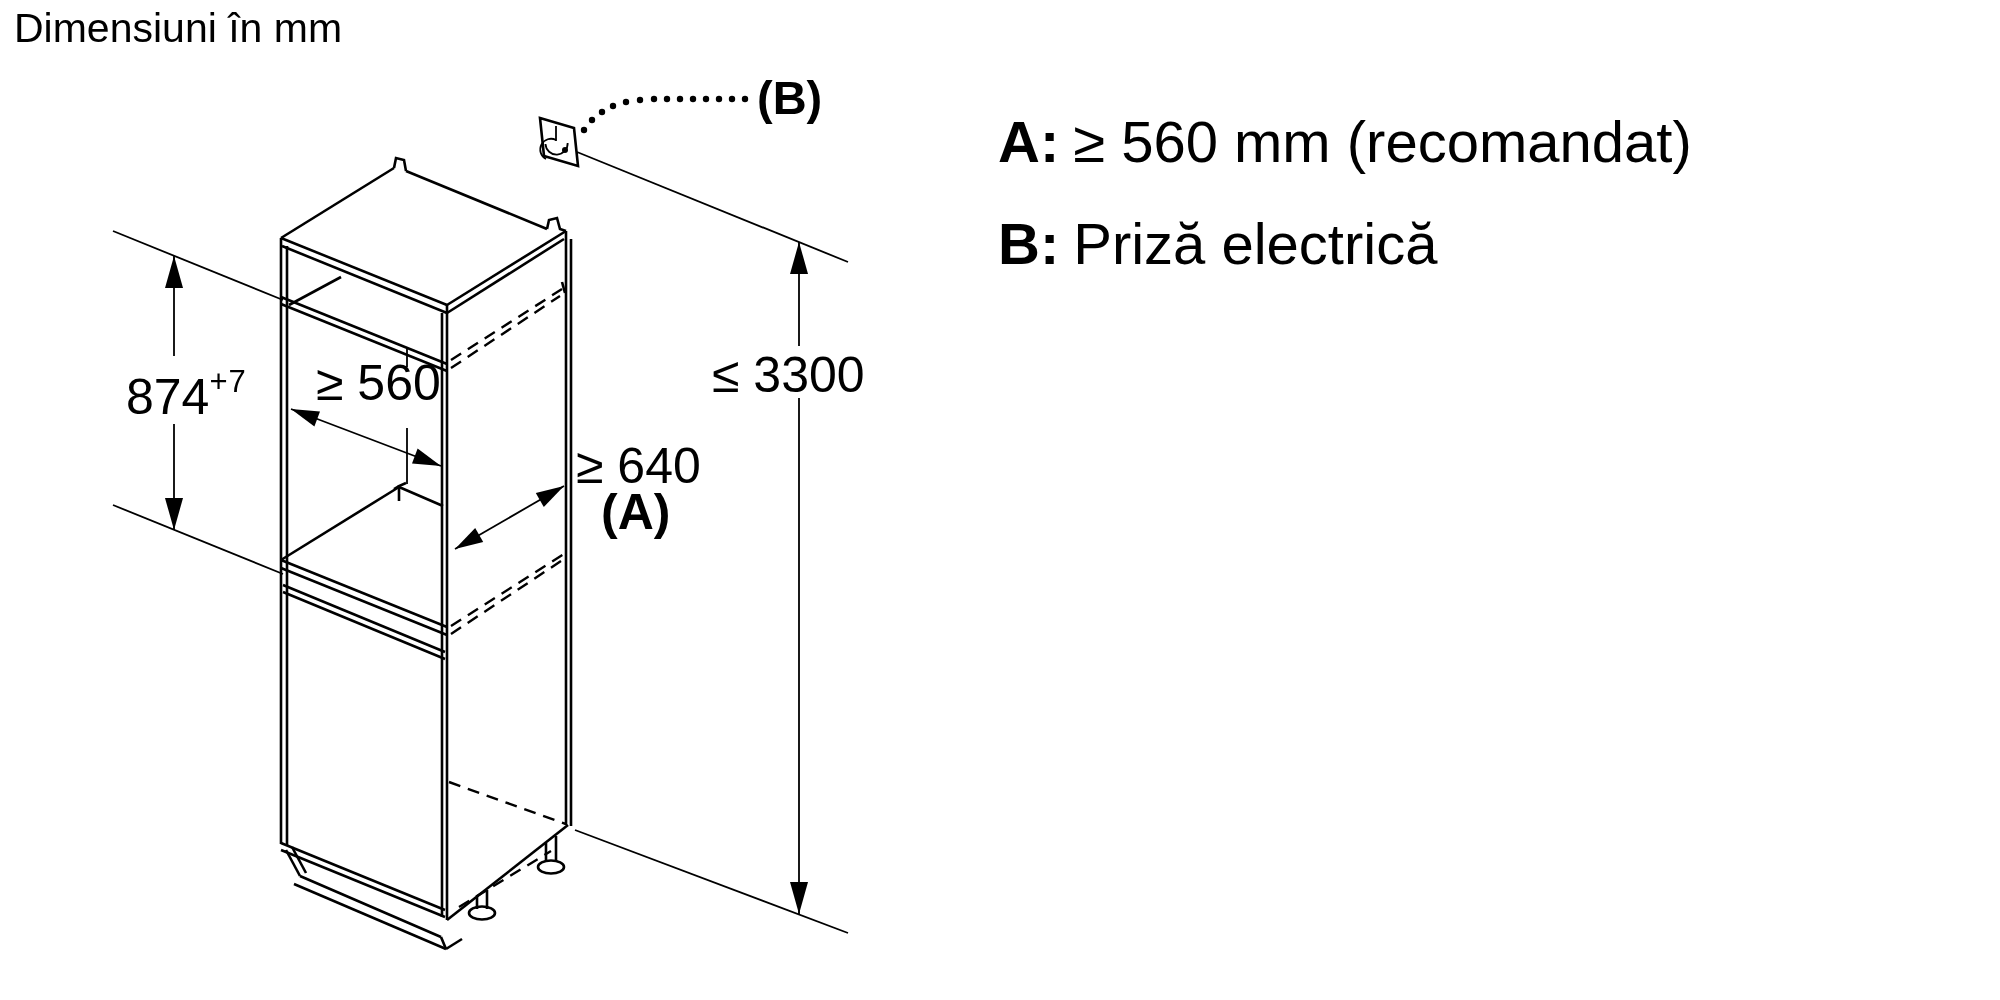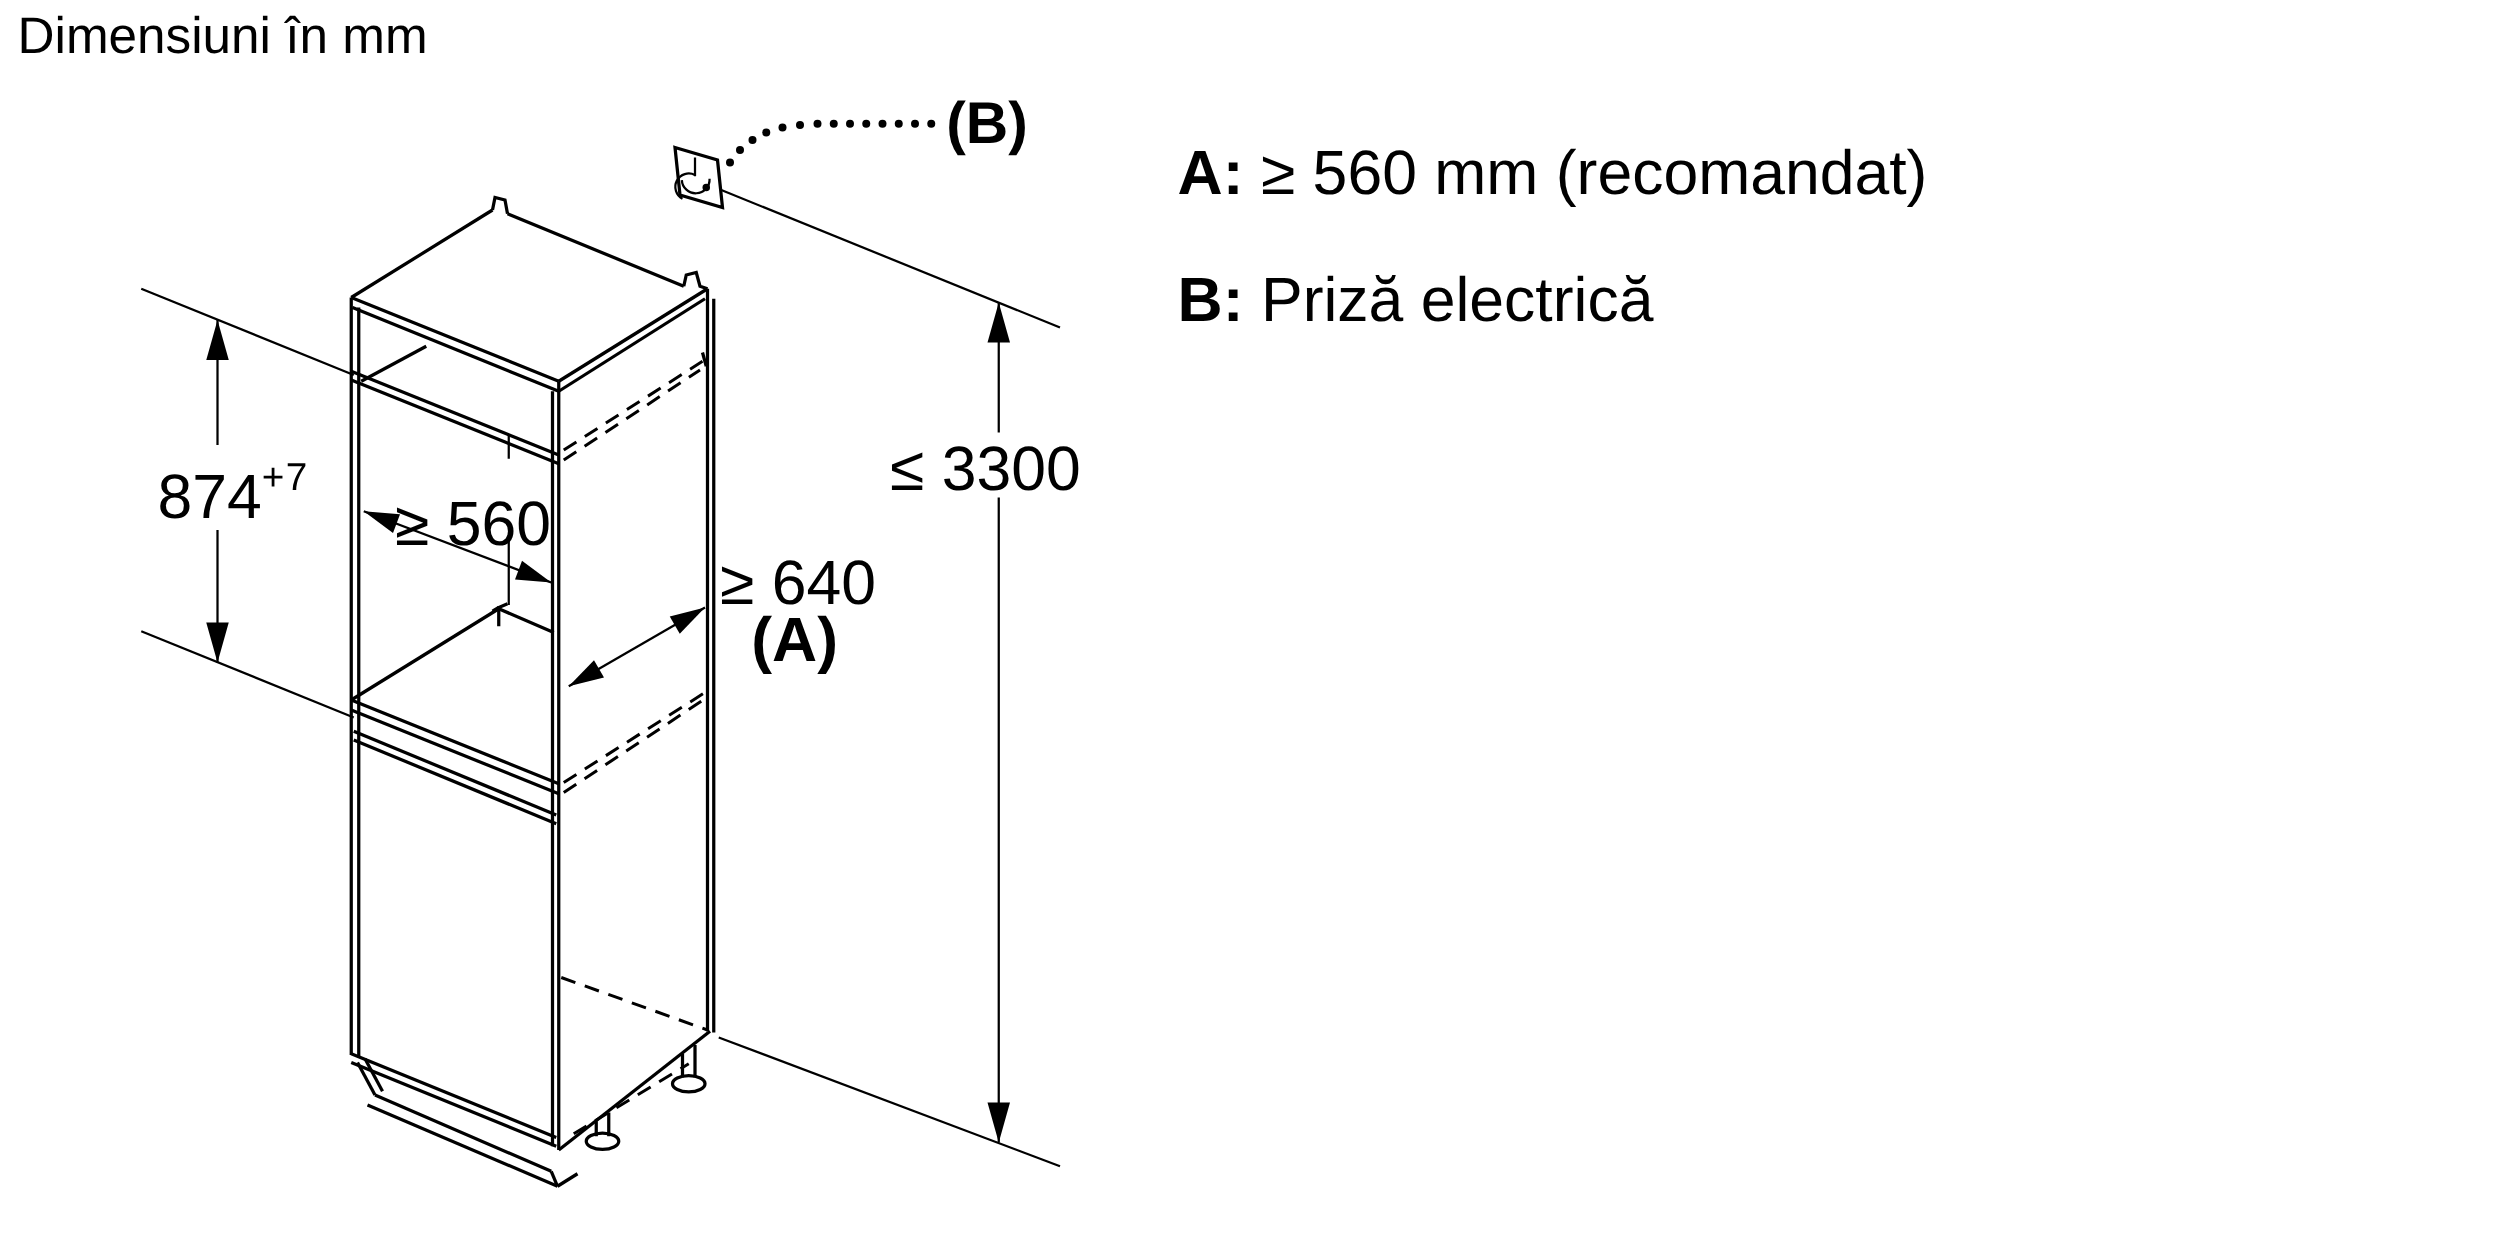--- a/index.html
+++ b/index.html
@@ -6,26 +6,26 @@
   #canvas{
     position:relative;width:1820px;height:1000px;background:#fff;
     font-family:"Liberation Sans",sans-serif;color:#000;overflow:hidden;
   }
   #canvas svg{position:absolute;left:0;top:0;}
   .txt{position:absolute;white-space:nowrap;line-height:1;}
   .title{left:14px;top:8px;font-size:41px;}
   .dim{font-size:50px;}
   .dim-874{left:126px;top:366px;text-align:right;}
   .dim-874 sup{font-size:31px;vertical-align:22px;letter-spacing:1px;}
-  .dim-560{left:316px;top:394px;}
+  .dim-560{left:316px;top:358px;}
   .dim-550{left:576px;top:441px;}
   .dim-550A{left:601px;top:487px;font-weight:bold;}
   .dim-2200{left:712px;top:350px;}
   .label-B{left:757px;top:74px;font-size:47px;font-weight:bold;}
-  .legend-row{position:absolute;left:942px;font-size:50px;text-align:center;}
+  .legend-row{position:absolute;left:998px;font-size:58px;text-align:center;}
   .legend-a{top:113px;}
   .legend-b{top:215px;}
   .legend-key{font-weight:bold;margin-right:14px;}
   .ln{stroke:#000;fill:none;stroke-width:2.6;}
   .thin{stroke:#000;fill:none;stroke-width:1.8;}
   .dash{stroke:#000;fill:none;stroke-width:2.4;stroke-dasharray:12 8;}
   .arrow{fill:#000;stroke:none;}
   .dot{fill:#000;stroke:none;}
 </style>
 </head>

